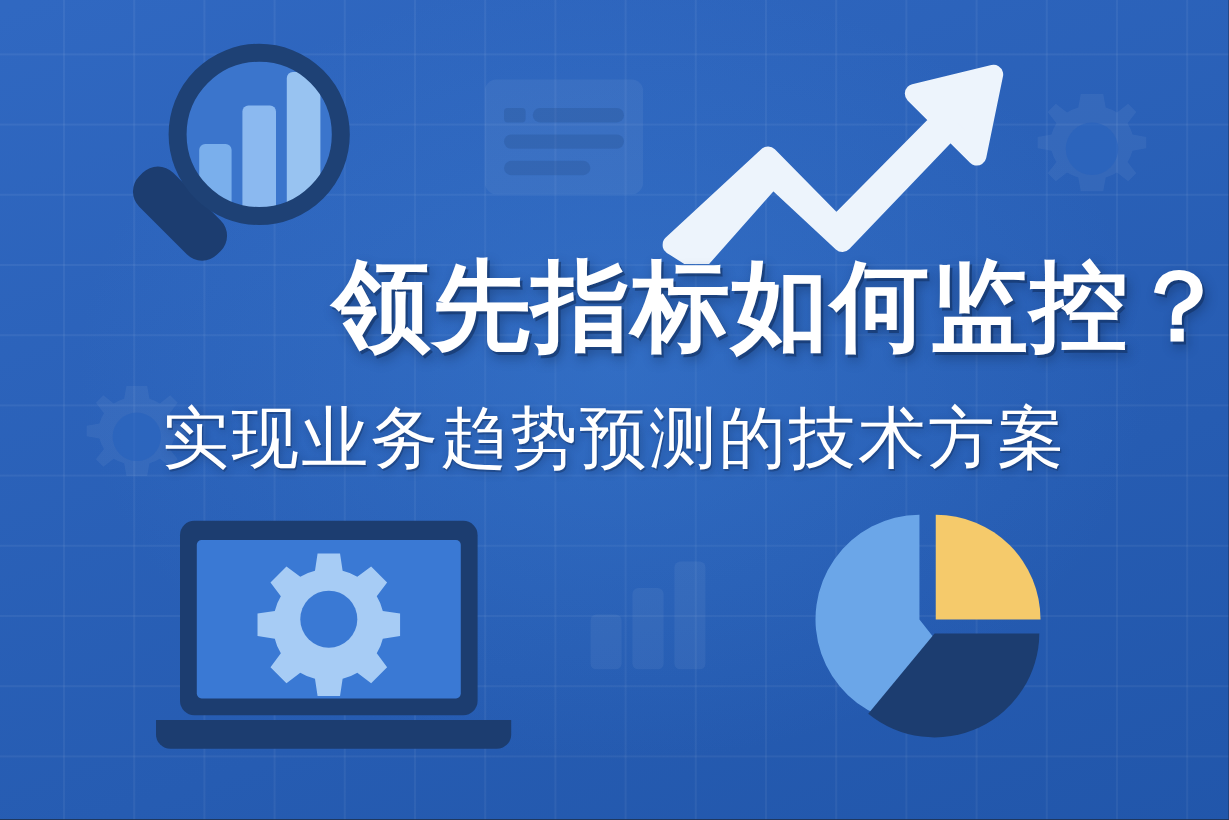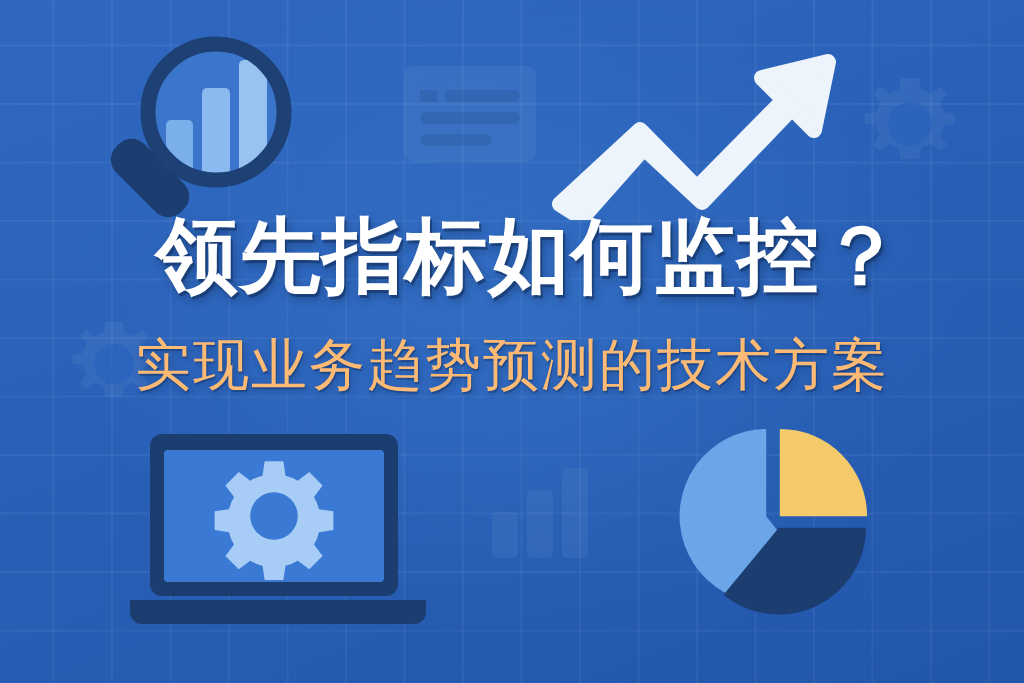--- a/index.html
+++ b/index.html
@@ -49,21 +49,21 @@
 
   
   #laptop{position:absolute;left:128px;top:432px;}
 
   
   #pie{position:absolute;left:676px;top:424px;}
 
   
   .title-wrap{
     position:absolute;left:15px;right:0;top:214px;
-    text-align:center;
+    text-align:right;
     padding-left:20px;
   }
   .main-title{
     margin:0;
     font-size:82px;
     line-height:1.02;
     font-weight:bold;
     color:#FFFFFF;
     letter-spacing:1px;
     text-shadow:
@@ -72,21 +72,21 @@
   }
   .sub-title-wrap{
     position:absolute;left:0;right:0;top:336px;
     text-align:center;
   }
   .sub-title{
     margin:0;
     font-size:56px;
     line-height:1.05;
     font-weight:normal;
-    color:#fdba74;
+    color:#ffffff;
     letter-spacing:2px;
     text-shadow:
        1px 2px 0 rgba(18,48,96,.42),
        2px 3px 7px rgba(12,34,72,.32);
   }
 </style>
 </head>
 <body>
 
 <div class="stage">

